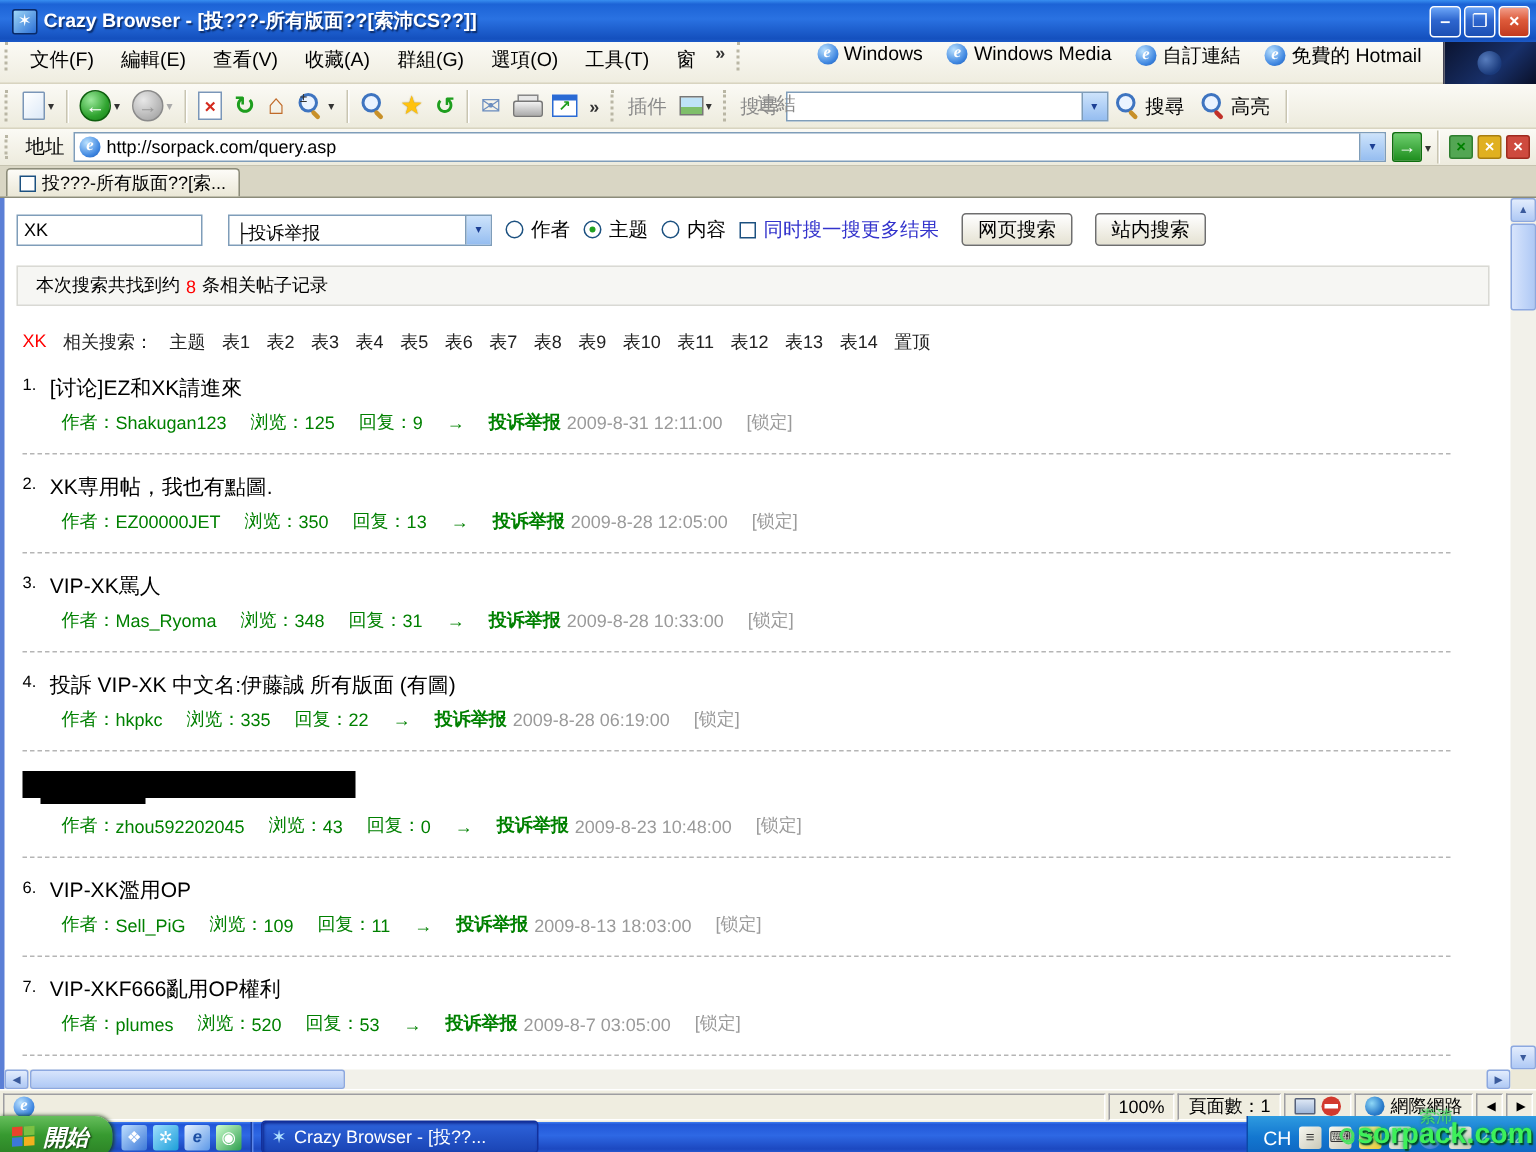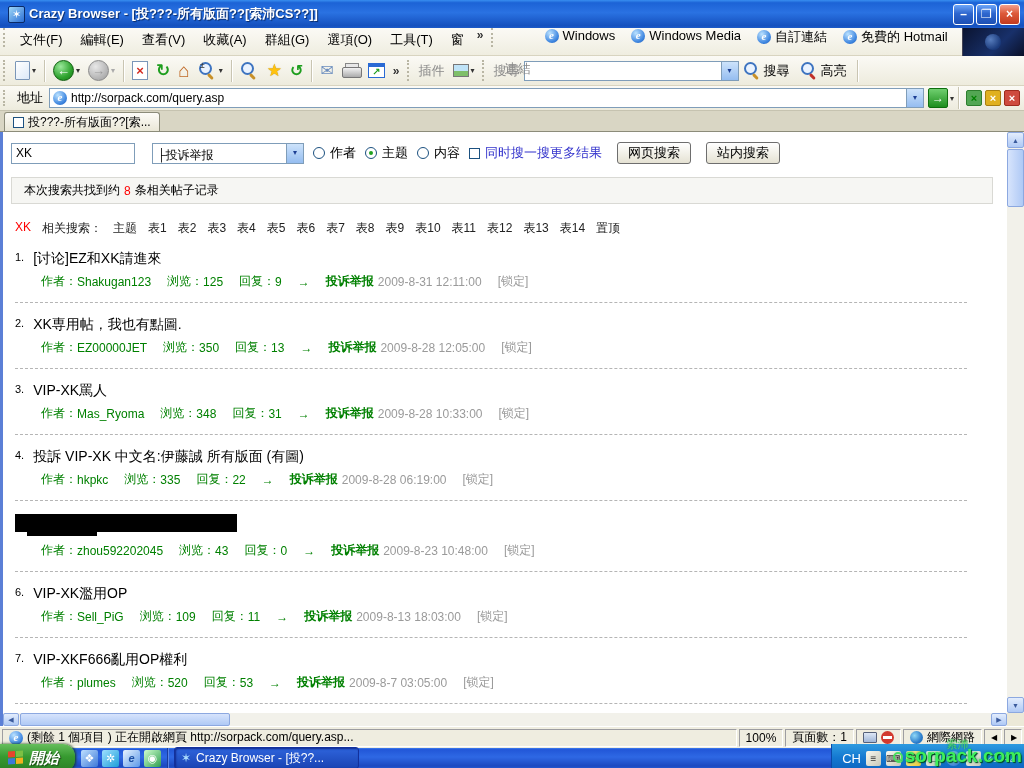--- a/index.html
+++ b/index.html
@@ -81,21 +81,21 @@
   .tab { height:19px; background:linear-gradient(180deg,#FDFCF8,#EAE7D6); border:1px solid #8C8C7A; border-bottom:none; border-radius:3px 3px 0 0;
     display:flex; align-items:center; gap:4px; padding:0 8px; font-size:12px; }
   .cb { width:11px; height:11px; border:1px solid #1C5180; background:#fff; display:inline-block; }
 
   
   .content { flex:1 1 auto; background:#fff; position:relative; overflow:hidden; border-left:3px solid #5B7FD6; }
   .page-inner { position:absolute; left:0; top:0; right:17px; bottom:13px; overflow:hidden; padding:10px 8px 0 8px; }
 
   .search-row { display:flex; align-items:center; gap:9px; }
   .kw-input { width:124px; height:21px; border:1px solid #7F9DB9; background:#fff; font-size:12px; padding:2px 4px; }
-  .forum-select { width:152px; height:21px; border:1px solid #7F9DB9; background:#fff; display:flex; margin-left:8px; }
+  .forum-select { width:176px; height:21px; border:1px solid #7F9DB9; background:#fff; display:flex; margin-left:8px; }
   .forum-select .val { flex:1; font-size:12px; padding:3px 4px; white-space:nowrap; overflow:hidden; }
   .radio-lbl { display:flex; align-items:center; gap:5px; font-size:13px; }
   .rb { width:12px; height:12px; border:1px solid #1C5180; border-radius:50%; background:#fff; position:relative; display:inline-block; }
   .rb.sel::after { content:""; position:absolute; left:3px; top:3px; width:4px; height:4px; border-radius:50%; background:#21A121; }
   .chk-lbl { display:flex; align-items:center; gap:5px; font-size:13px; color:#3333CC; }
   .xpbtn { height:22px; padding:0 10px; font-size:13px; background:linear-gradient(180deg,#FFFFFF,#E5E2D3); border:1px solid #6E6E6E; border-radius:3px;
     display:flex; align-items:center; margin-left:6px; }
 
   .summary { margin-top:13px; height:27px; background:#F6F6F3; border:1px solid #D9D9D4; display:flex; align-items:center; padding-left:12px; font-size:12px; gap:4px; width:982px; }
   .red { color:#FF0000; }
@@ -521,21 +521,20 @@
       <span class="sb-thumb-h"></span>
       <span class="sb-track-fill"></span>
       <span class="sb-btn">▶</span>
     </div>
     <div class="sb-corner"></div>
   </div>
 
   <div class="statusbar">
     <span class="st-panel st-load">
       <span class="ie-ic">e</span>
-      <span>(剩餘 1 個項目 ) 正在開啟網頁 http://sorpack.com/query.asp...</span>
     </span>
     <span class="st-panel">100%</span>
     <span class="st-panel">頁面數：1</span>
     <span class="st-panel">
       <span class="pc-ic"></span>
       <span class="noentry"></span>
     </span>
     <span class="st-panel">
       <span class="globe"></span>
       <span>網際網路</span>

